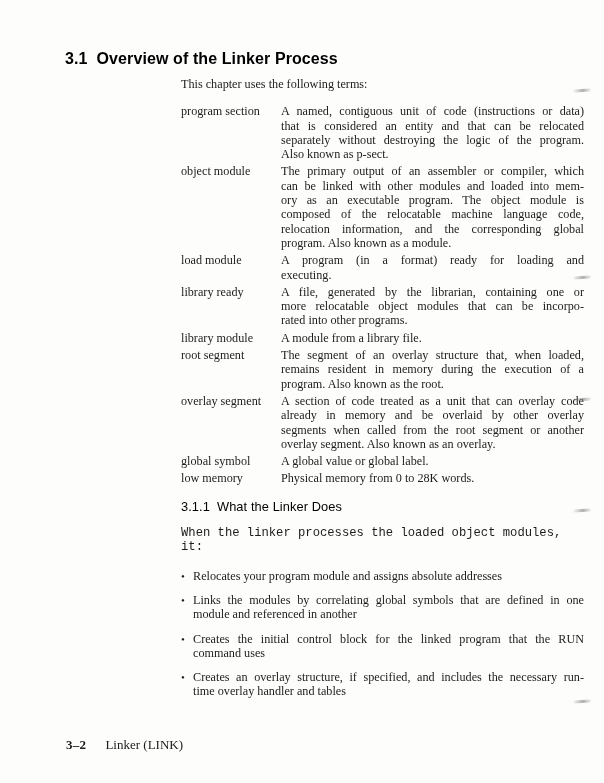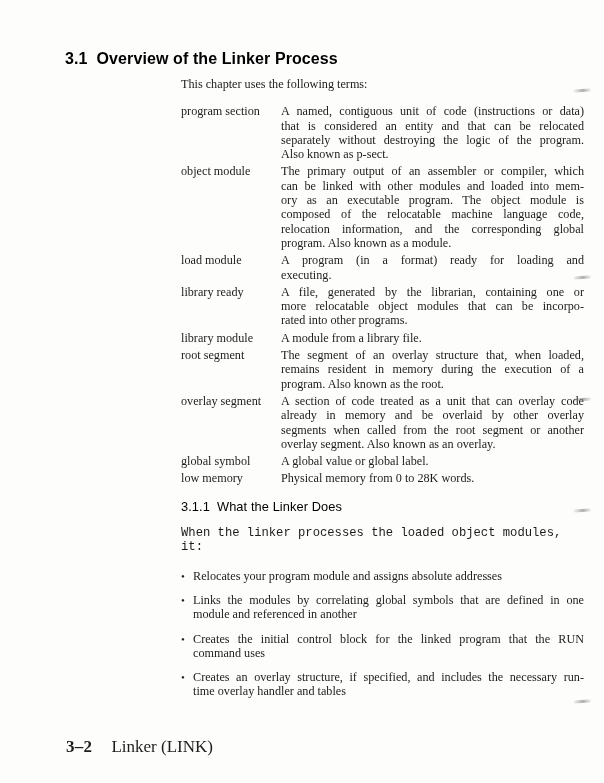--- a/index.html
+++ b/index.html
@@ -92,21 +92,21 @@
   .bullet-text {
     flex: 0 0 391px;
     width: 391px;
   }
 
   
   .footer {
     position: absolute;
     left: 66px;
     top: 737px;
-    font-size: 17px;
+    font-size: 13px;
     white-space: nowrap;
   }
   .footer .pn { font-weight: bold; margin-right: 19px; letter-spacing: 0.3px; }
 
   
   .dash {
     position: absolute;
     right: 13px;
     width: 18px;
     height: 3px;

